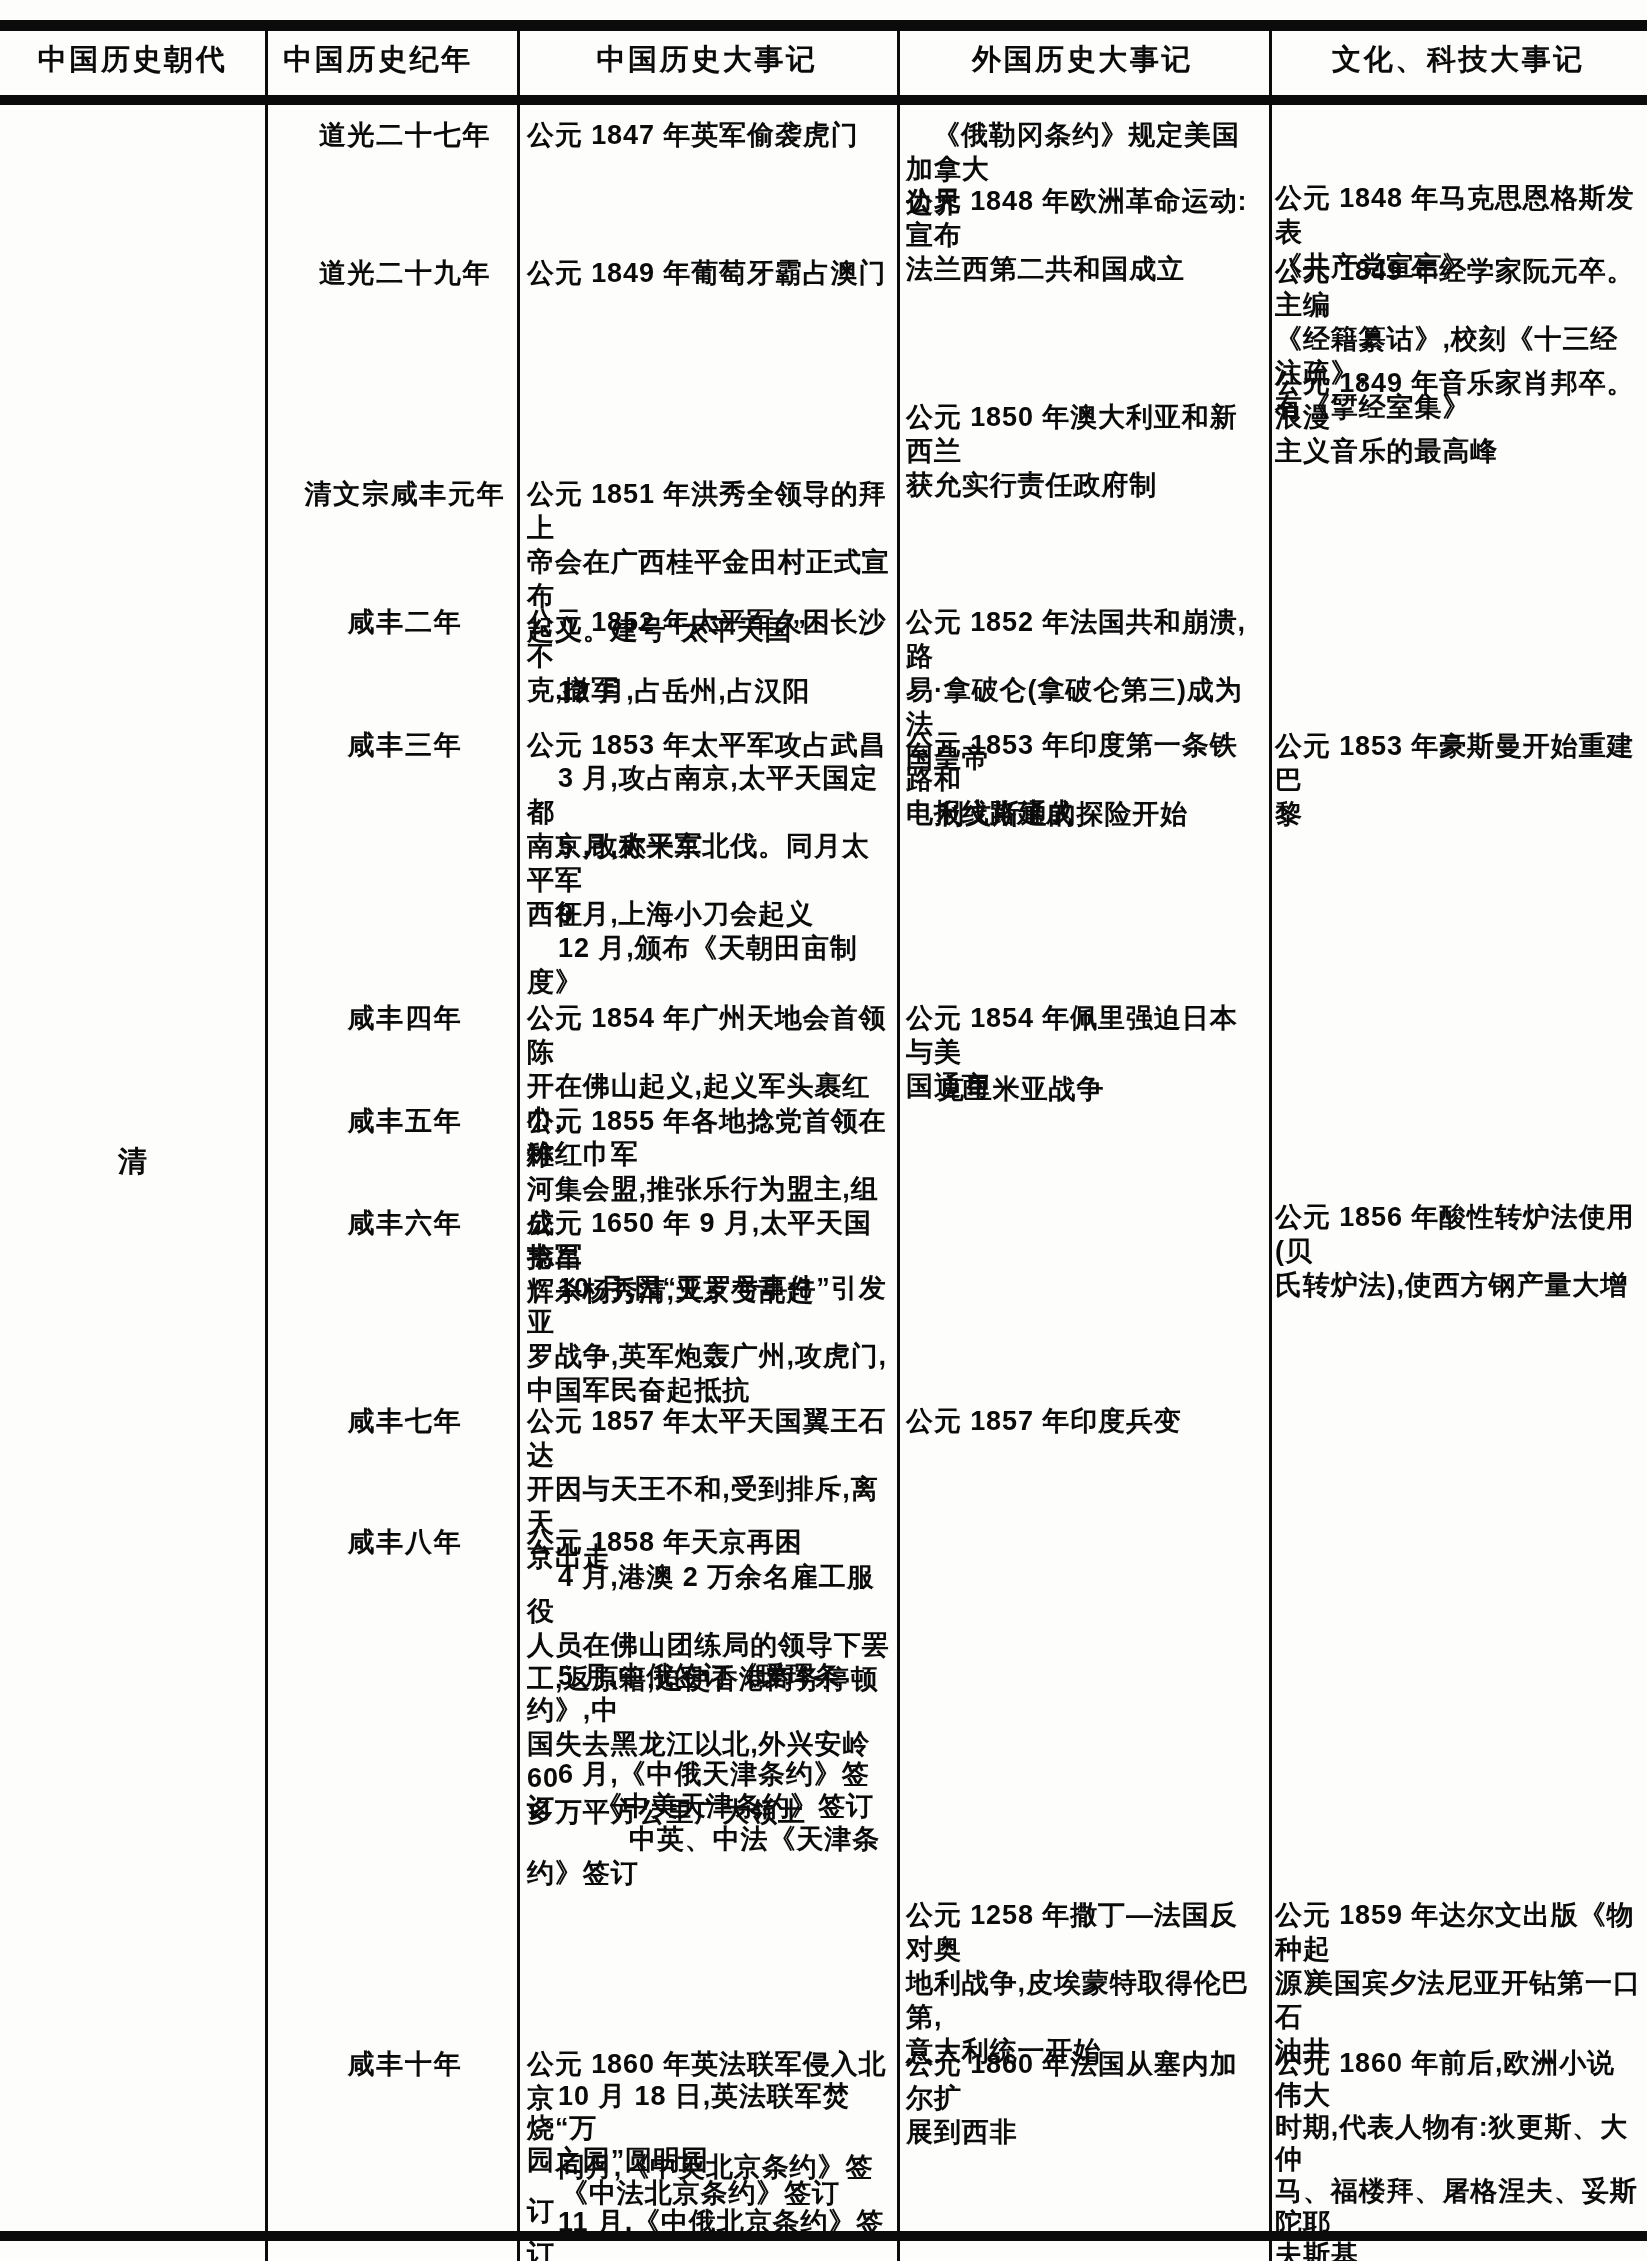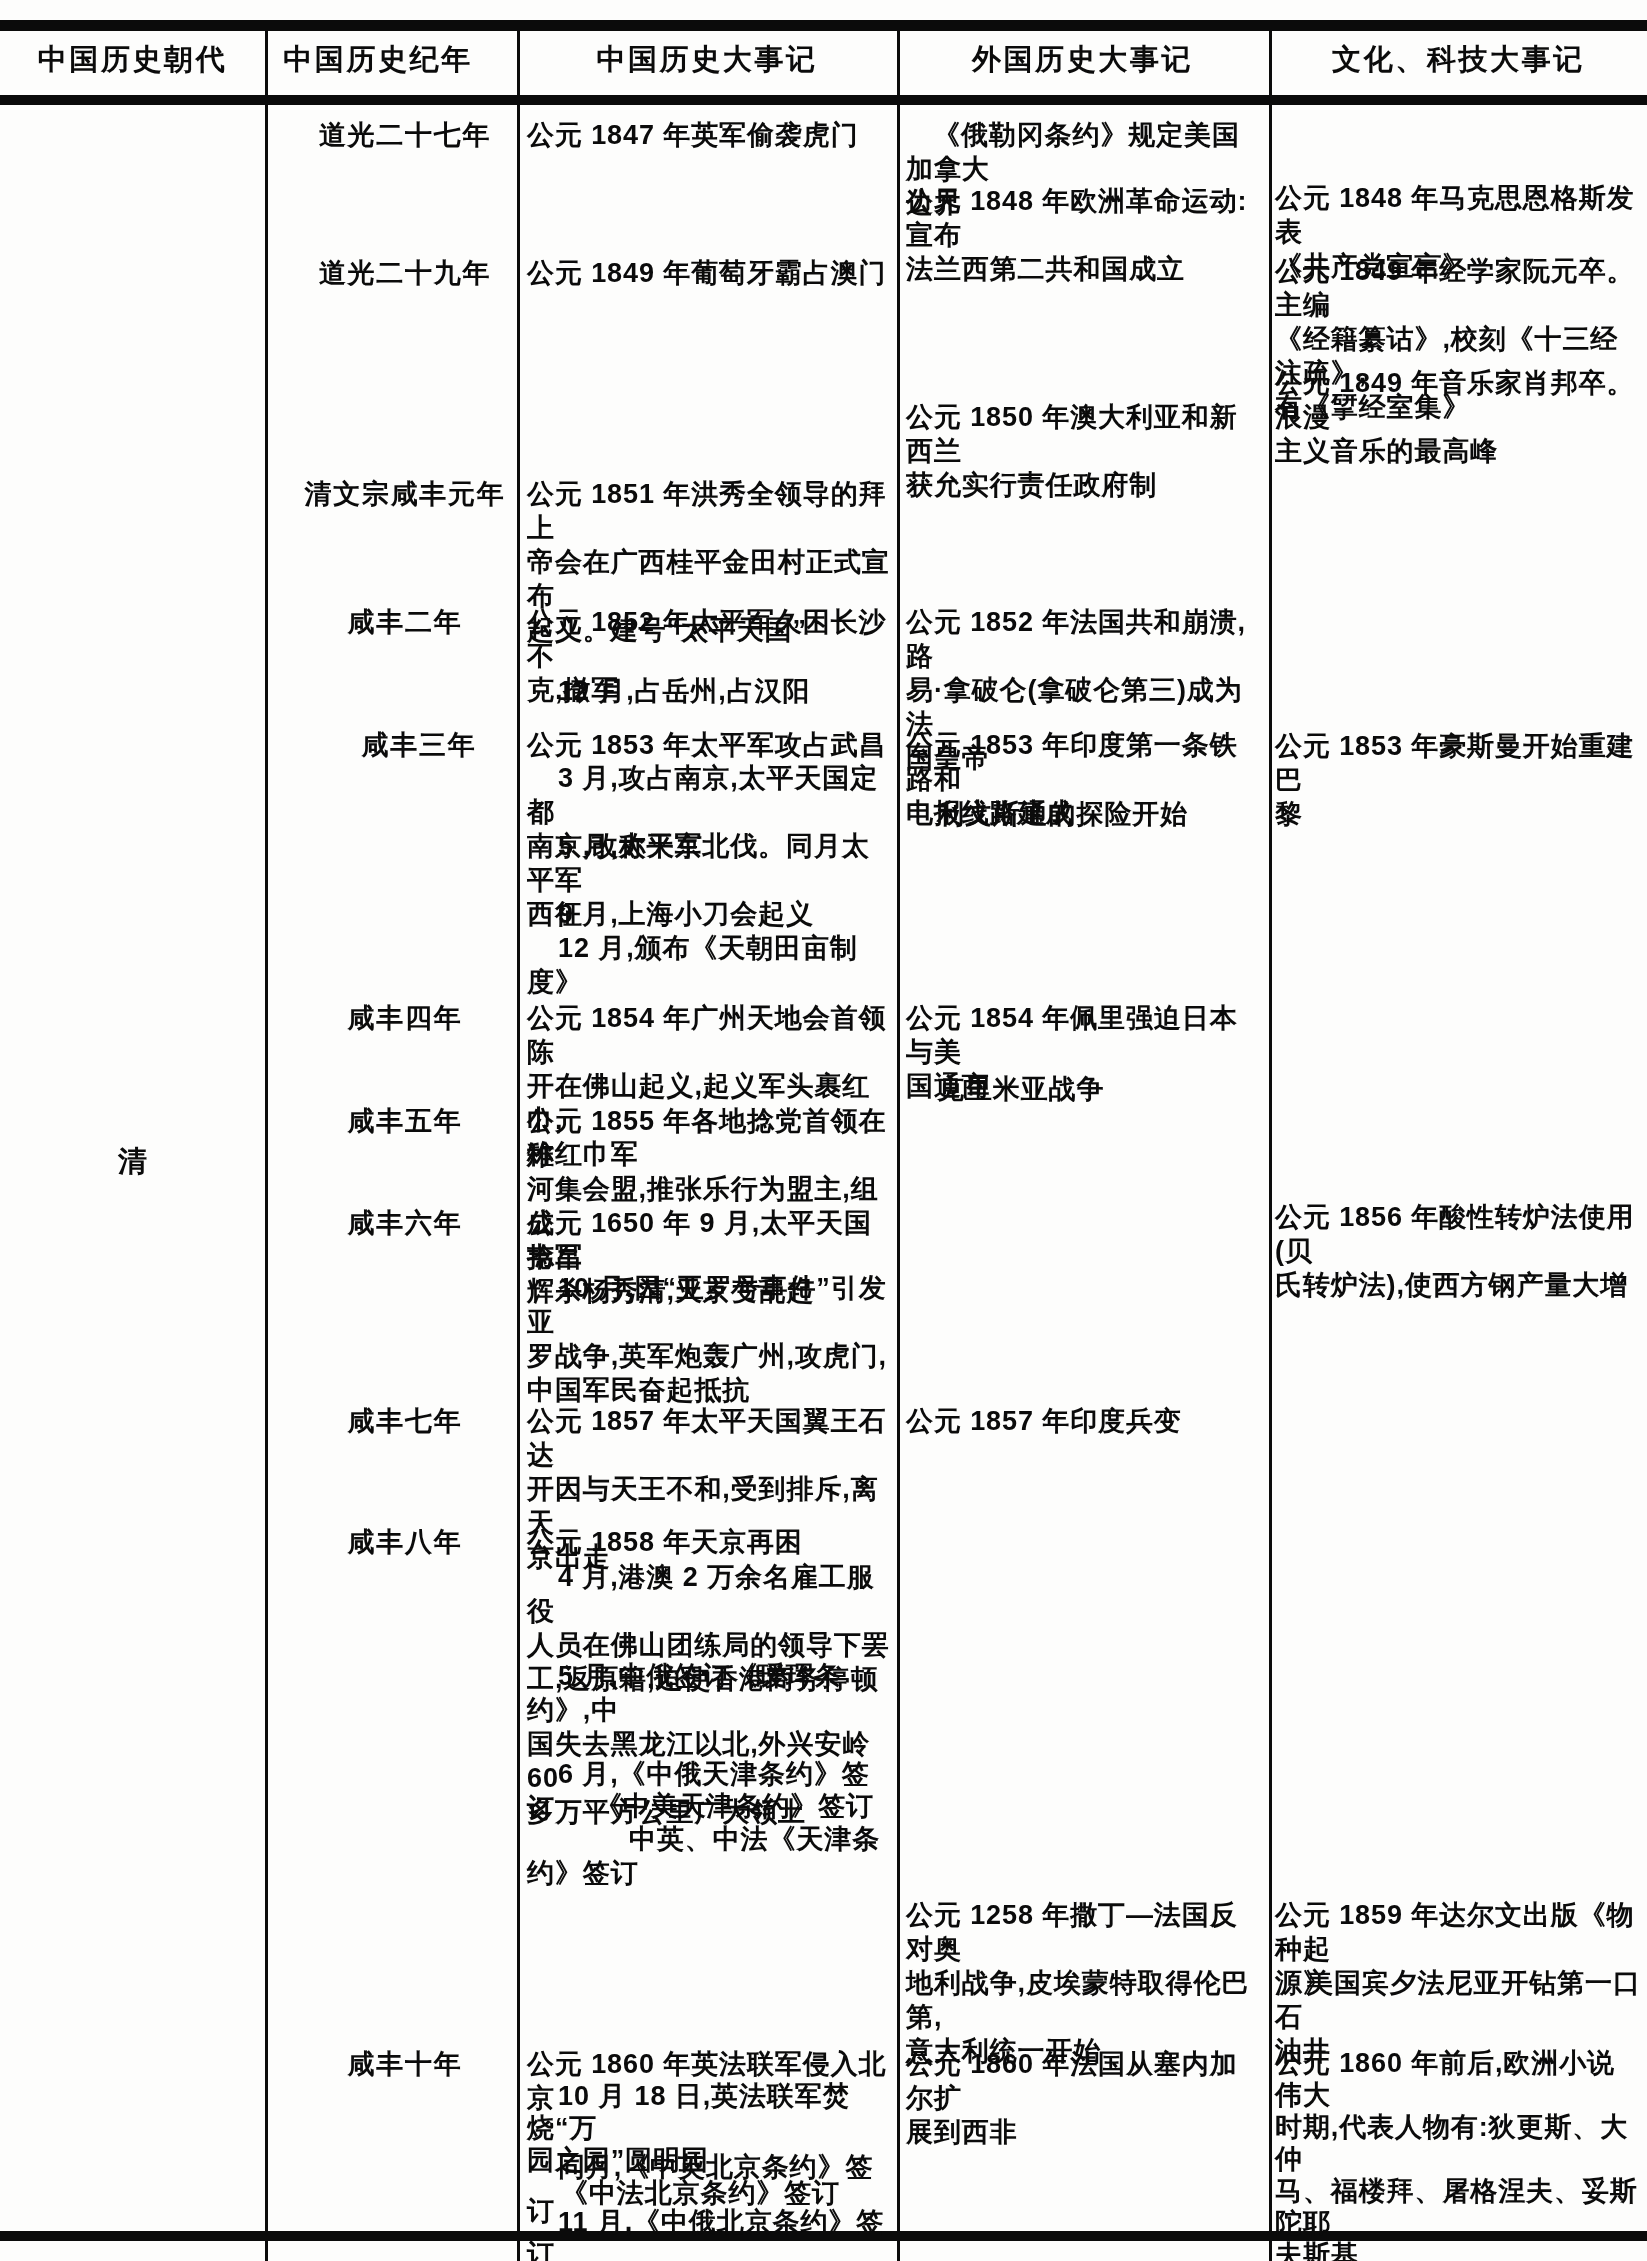--- a/index.html
+++ b/index.html
@@ -56,21 +56,21 @@
   <div class="hcell" style="left:517px;width:380px;">中国历史大事记</div>
   <div class="hcell" style="left:897px;width:371px;">外国历史大事记</div>
   <div class="hcell" style="left:1269px;width:379px;">文化、科技大事记</div>
 
   <div class="dyn" style="top:1142px;">清</div>
 
   <div class="era" style="top:118px;">道光二十七年</div>
   <div class="era" style="top:256px;">道光二十九年</div>
   <div class="era" style="top:477px;">清文宗咸丰元年</div>
   <div class="era" style="top:605px;">咸丰二年</div>
-  <div class="era" style="top:728px;padding-left:14px;">咸丰三年</div>
+  <div class="era" style="top:728px;">咸丰三年</div>
   <div class="era" style="top:1001px;">咸丰四年</div>
   <div class="era" style="top:1104px;">咸丰五年</div>
   <div class="era" style="top:1206px;">咸丰六年</div>
   <div class="era" style="top:1404px;">咸丰七年</div>
   <div class="era" style="top:1525px;">咸丰八年</div>
   <div class="era" style="top:2047px;">咸丰十年</div>
 
   <div class="ev c-cn" style="top:118px;">公元 1847 年英军偷袭虎门</div>
   <div class="ev c-cn" style="top:256px;">公元 1849 年葡萄牙霸占澳门</div>
   <div class="ev c-cn" style="top:477px;">公元 1851 年洪秀全领导的拜上

